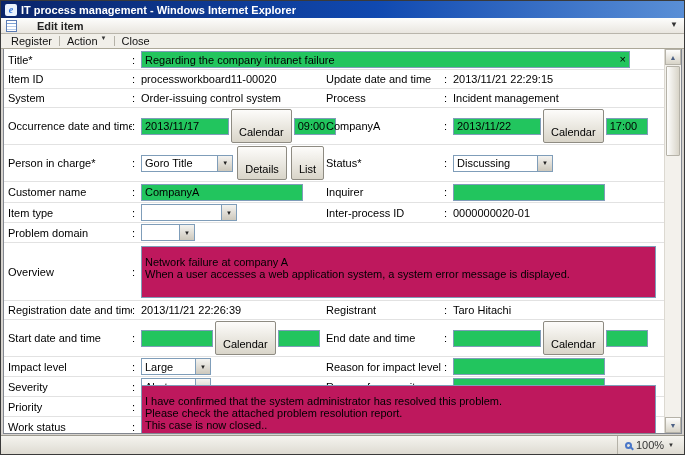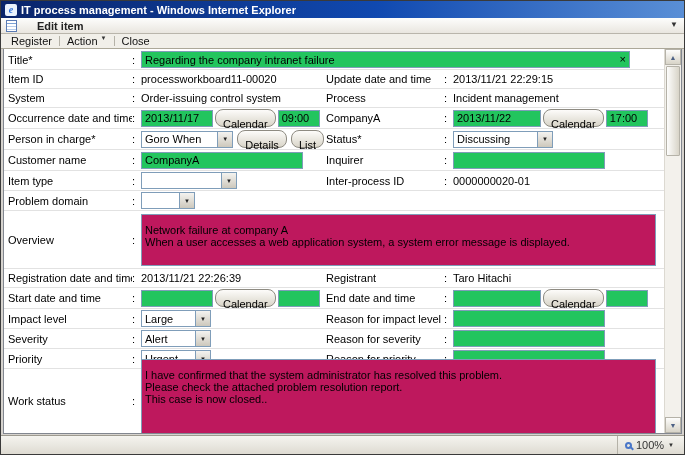--- a/index.html
+++ b/index.html
@@ -59,24 +59,24 @@
   .lbl2 { flex:0 0 118px; white-space:nowrap; overflow:hidden; }
   .colon { flex:0 0 9px; }
   .colon::before { content:":"; }
   .static-val { white-space:nowrap; overflow:hidden; }
   
   .txt {
     height:17px; border:1px solid #7f9db9; background:#22c55e;
     font:11px "Liberation Sans","DejaVu Sans",sans-serif; padding:0 3px; color:#000;
   }
   .btn {
-    height:18px; padding:8px 7px; margin:0 2px; cursor:pointer;
+    height:18px; padding:16px 7px; margin:0 2px; cursor:pointer;
     font:11px "Liberation Sans","DejaVu Sans",sans-serif; color:#000;
     background:linear-gradient(#fdfcfa,#d9d5c9);
-    border:1px solid #8e8b82; border-radius:8px; white-space:nowrap;
+    border:1px solid #8e8b82; border-radius:2px; white-space:nowrap;
   }
   .sel {
     display:inline-flex; align-items:center; height:17px; margin-right:2px;
     border:1px solid #7f9db9; background:#fff; cursor:default;
   }
   .sel-txt { flex:1; padding:0 3px; font-size:11px; white-space:nowrap; overflow:hidden; }
   .sel-btn {
     flex:none; width:15px; height:15px; display:flex; align-items:center; justify-content:center;
     background:linear-gradient(#f4f3f0,#cdc8bc); border-left:1px solid #7f9db9;
     font-size:6px; color:#222;
@@ -190,39 +190,39 @@
           <span class="lbl2">Process</span>
           <span class="colon"></span>
           <span class="static-val">Incident management</span>
         </div>
       </div>
 
       <div class="row tall">
         <div class="half-l">
           <span class="lbl">Occurrence date and time</span>
           <span class="colon"></span>
-          <input class="txt" style="width: 72px;" value="2013/11/17">
+          <input class="txt" style="width: 88px;" value="2013/11/17">
           <button class="btn">Calendar</button>
           <input class="txt" style="width: 42px;" value="09:00">
         </div>
         <div class="half-r">
           <span class="lbl2">CompanyA</span>
           <span class="colon"></span>
           <input class="txt" style="width: 88px;" value="2013/11/22">
           <button class="btn">Calendar</button>
           <input class="txt" style="width: 42px;" value="17:00">
         </div>
       </div>
 
       <div class="row tall">
         <div class="half-l">
           <span class="lbl">Person in charge*</span>
           <span class="colon"></span>
           <span class="sel" style="width:98px">
-            <span class="sel-txt">Goro When</span>
+            <span class="sel-txt">Goro Title</span>
             <span class="sel-btn">▼</span>
           </span>
           <button class="btn">Details</button>
           <button class="btn">List</button>
         </div>
         <div class="half-r">
           <span class="lbl2">Status*</span>
           <span class="colon"></span>
           <span class="sel" style="width:100px">
             <span class="sel-txt">Discussing</span>

